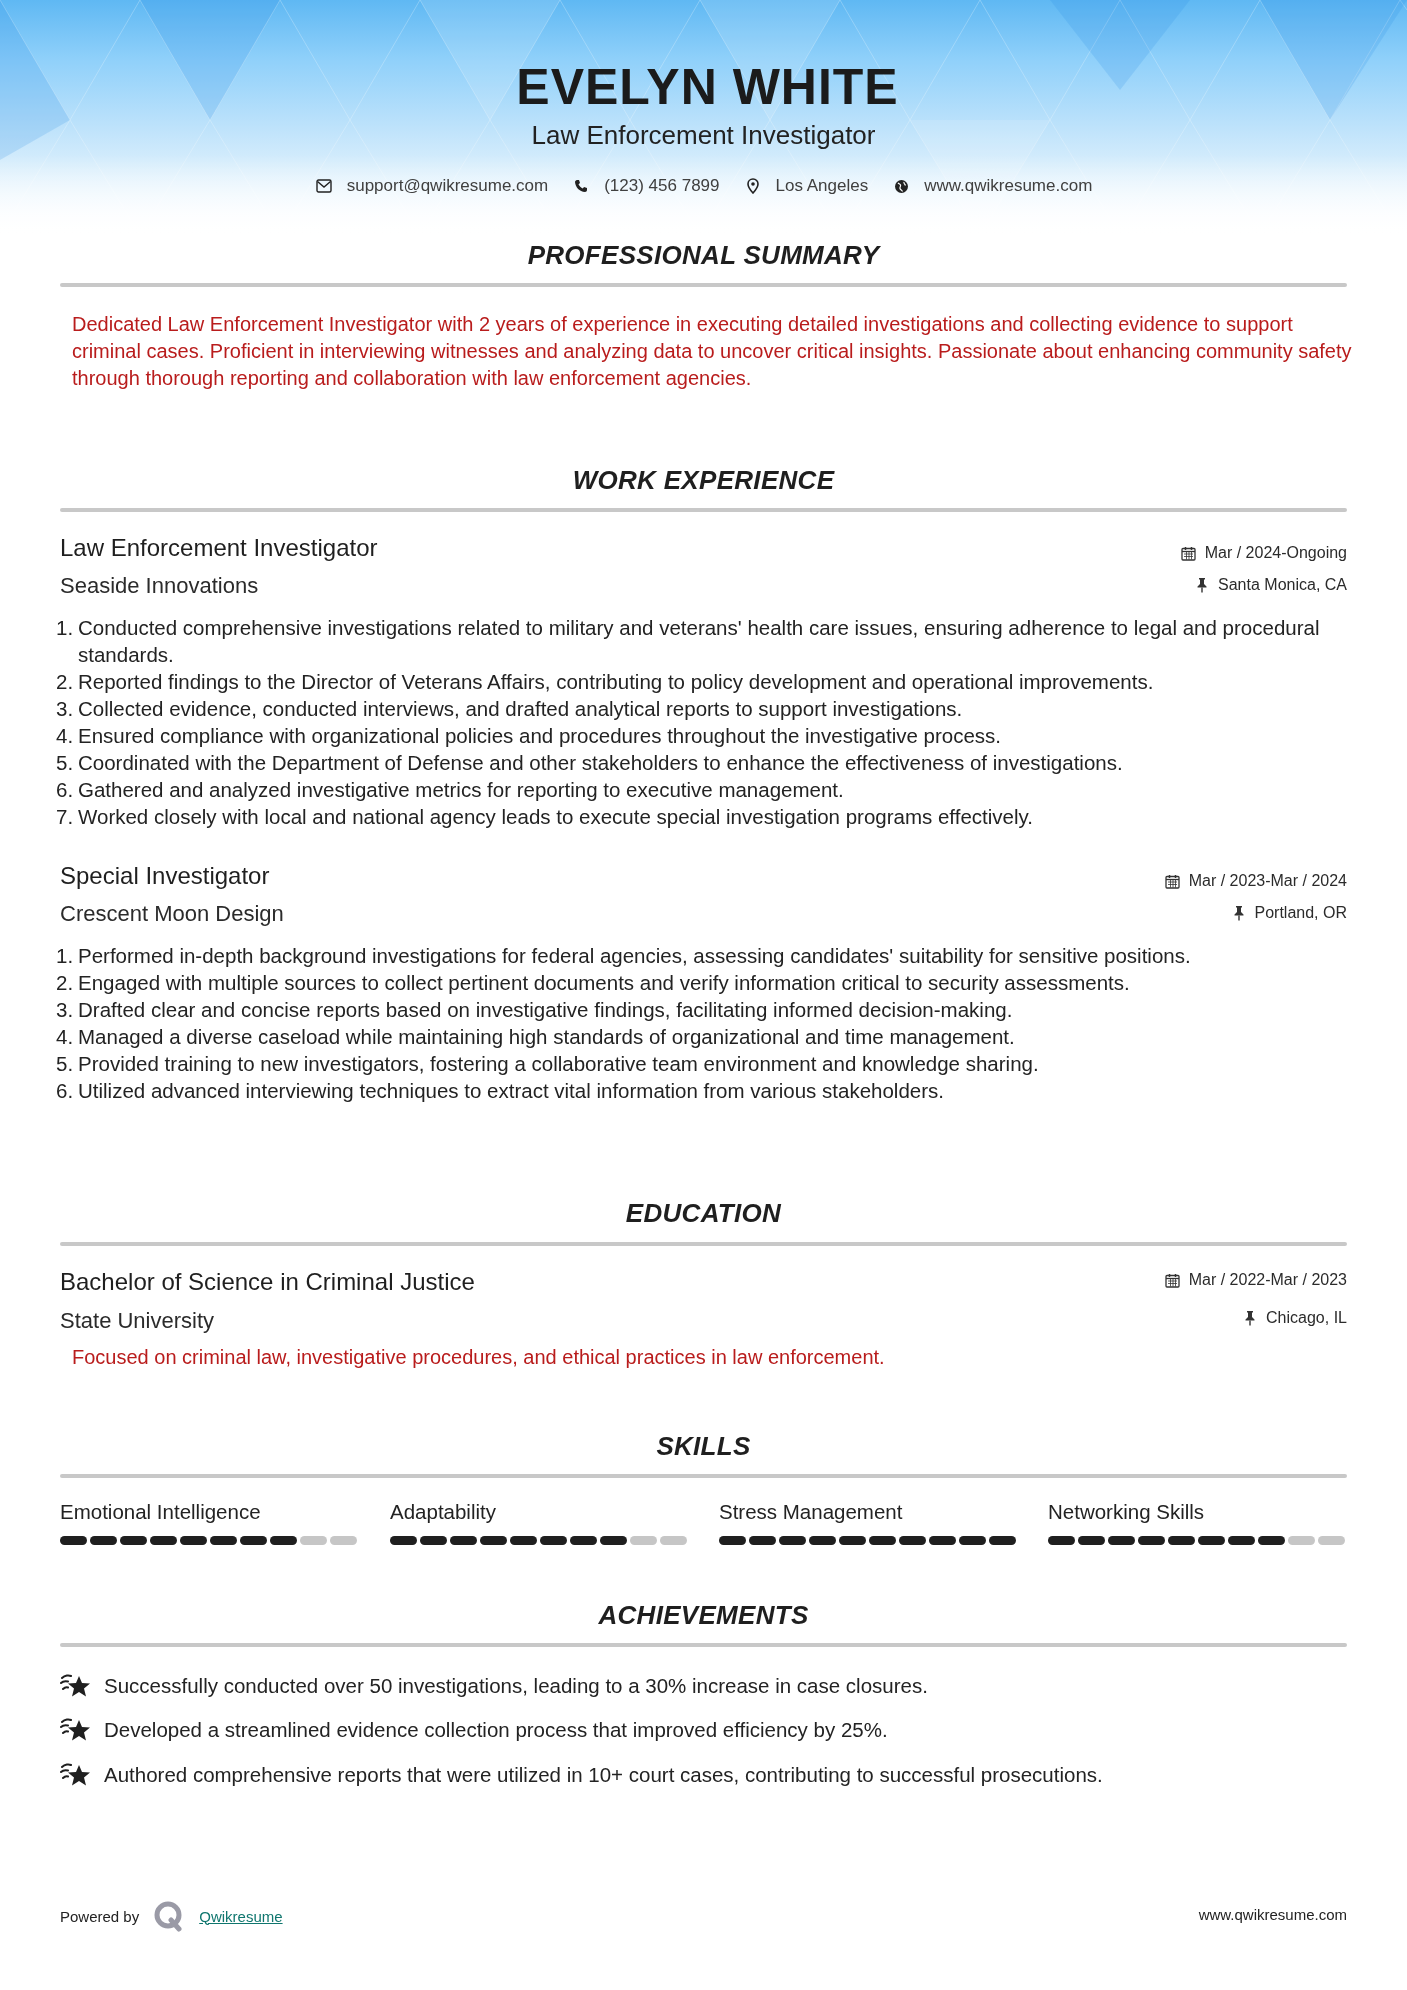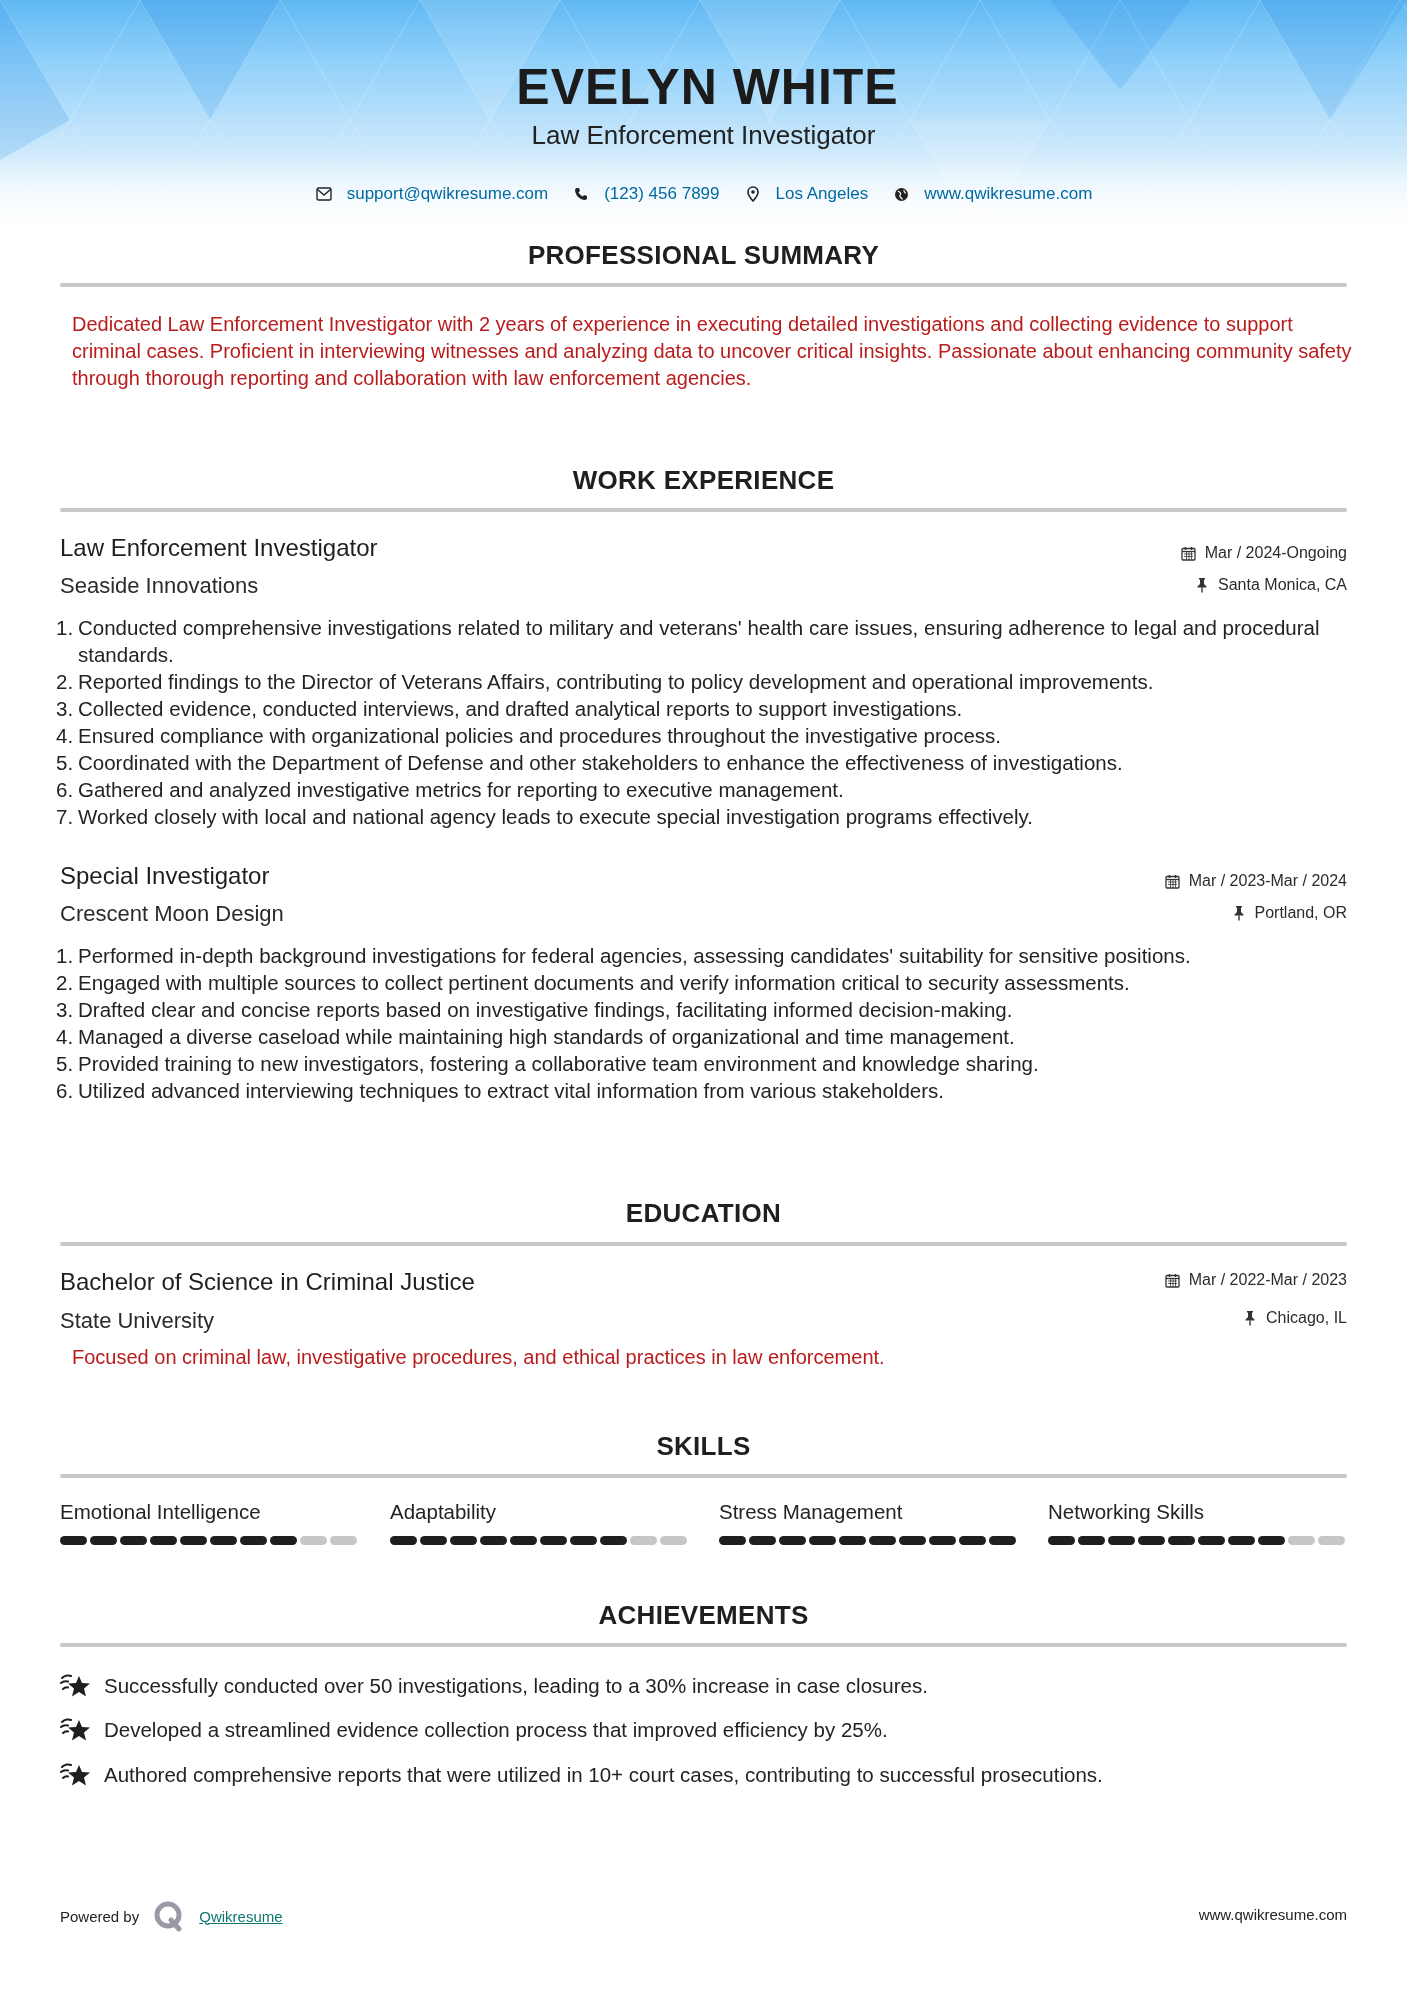--- a/index.html
+++ b/index.html
@@ -9,25 +9,25 @@
   .header {
     position: absolute; left: 0; top: 0; width: 1407px; height: 235px;
     background: linear-gradient(180deg, #5fb8f3 0%, #8fd0fa 25%, #bfe3fb 55%, #e6f4fd 80%, #ffffff 100%);
     overflow: hidden;
   }
   .header svg.pattern { position: absolute; left: 0; top: 0; width: 1407px; height: 235px; }
   .header .fade { position: absolute; left: 0; right: 0; bottom: 0; height: 80px; background: linear-gradient(180deg, rgba(255,255,255,0) 0%, #ffffff 100%); }
 
   .name { position: absolute; left: 0; width: 1407px; top: 58px; text-align: center; font-size: 50px; font-weight: bold; letter-spacing: 1px; color: #1b1b1b; padding-left: 8px; }
   .role { position: absolute; left: 0; width: 1407px; top: 120px; text-align: center; font-size: 26px; color: #222; }
-  .contacts { position: absolute; left: 0; width: 1407px; top: 184px; display: flex; justify-content: center; align-items: center; font-size: 17px; color: #0369a1; }
+  .contacts { position: absolute; left: 0; width: 1407px; top: 176px; display: flex; justify-content: center; align-items: center; font-size: 17px; color: #404040; }
   .contacts .ci { display: flex; align-items: center; margin: 0 12px; }
   .contacts .ic { width: 18px; height: 18px; margin-right: 14px; display: inline-flex; align-items: center; justify-content: center; }
 
-  .section-title { position: absolute; left: 60px; width: 1287px; text-align: center; font-size: 26px; font-weight: bold; color: #1f1f1f; letter-spacing: 0.3px; }
+  .section-title { position: absolute; left: 60px; width: 1287px; text-align: center; font-size: 26px; font-weight: bold; color: #1f1f1f; letter-spacing: 0.3px; font-style: italic; }
   .divider { position: absolute; left: 60px; width: 1287px; height: 4px; background: #c8c8c8; border-radius: 2px; }
 
   .para { position: absolute; left: 72px; width: 1290px; font-size: 20px; line-height: 27px; color: #b91c1c; }
 
   .job-title { position: absolute; left: 60px; font-size: 24px; color: #1f1f1f; }
   .company { position: absolute; left: 60px; font-size: 22px; color: #2b2b2b; }
   .meta { position: absolute; right: 60px; font-size: 16px; color: #2b2b2b; display: flex; align-items: center; }
   .meta .mi { width: 16px; height: 16px; margin-right: 8px; display: inline-flex; align-items: center; justify-content: center; }
 
   ol.list { position: absolute; left: 60px; width: 1290px; font-size: 20.5px; line-height: 27px; color: #232323; list-style: none; counter-reset: n; }

